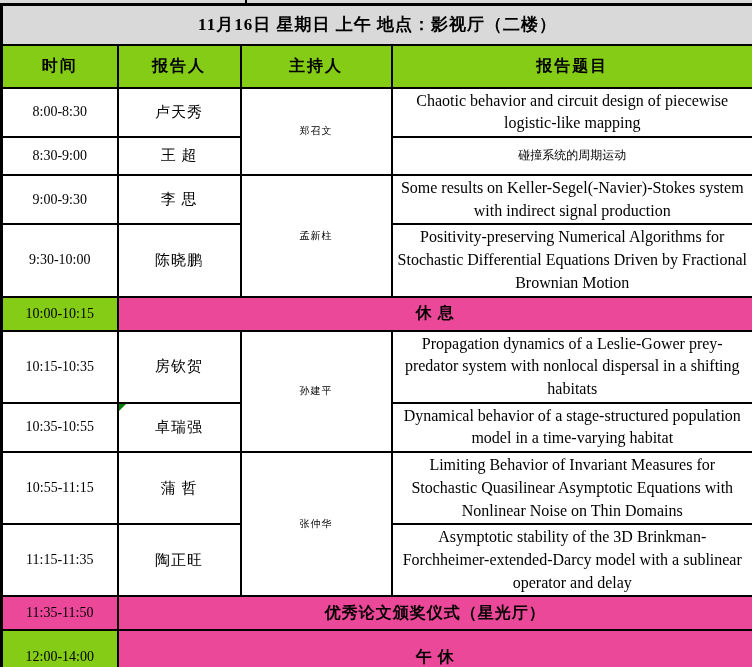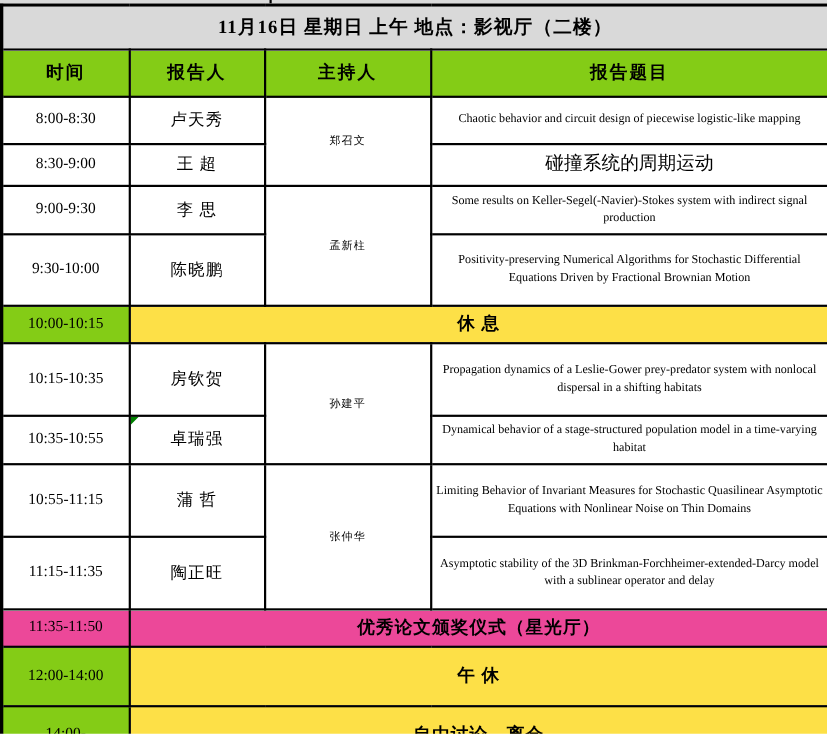--- a/index.html
+++ b/index.html
@@ -35,24 +35,24 @@
     letter-spacing:1px;
   }
   tr.header-row th {
     background:#84cc16; font-weight:bold; font-size:16px;
     letter-spacing:2px;
   }
 
   td.time  { font-size:14px; }
   td.name  { font-size:15px; position:relative; letter-spacing:1px; }
   td.chair { font-size:10px; letter-spacing:1px; }
-  td.talk  { font-size:11px; line-height:1.42; padding:1px 4px; }
-  td.talk-cn { font-size:17px; }
+  td.talk  { font-size:16px; line-height:1.42; padding:1px 4px; }
+  td.talk-cn { font-size:12px; }
 
-  tr.break-row td.event  { background:#fde047; }
+  tr.break-row td.event  { background:#ec4899; }
   tr.break-row td.time   { background:#84cc16; }
   td.event { font-weight:bold; font-size:16px; letter-spacing:1px; }
   tr.award-row td { background:#ec4899; }
 
   
   tr.h40 { height:40px; } tr.h43 { height:43px; } tr.h38 { height:38px; }
   tr.h44 { height:44px;margin-top:38px; } tr.h65 { height:65px; } tr.h34 { height:34px; }
   tr.h66 { height:66px; } tr.h36 { height:54px; }
 
   

